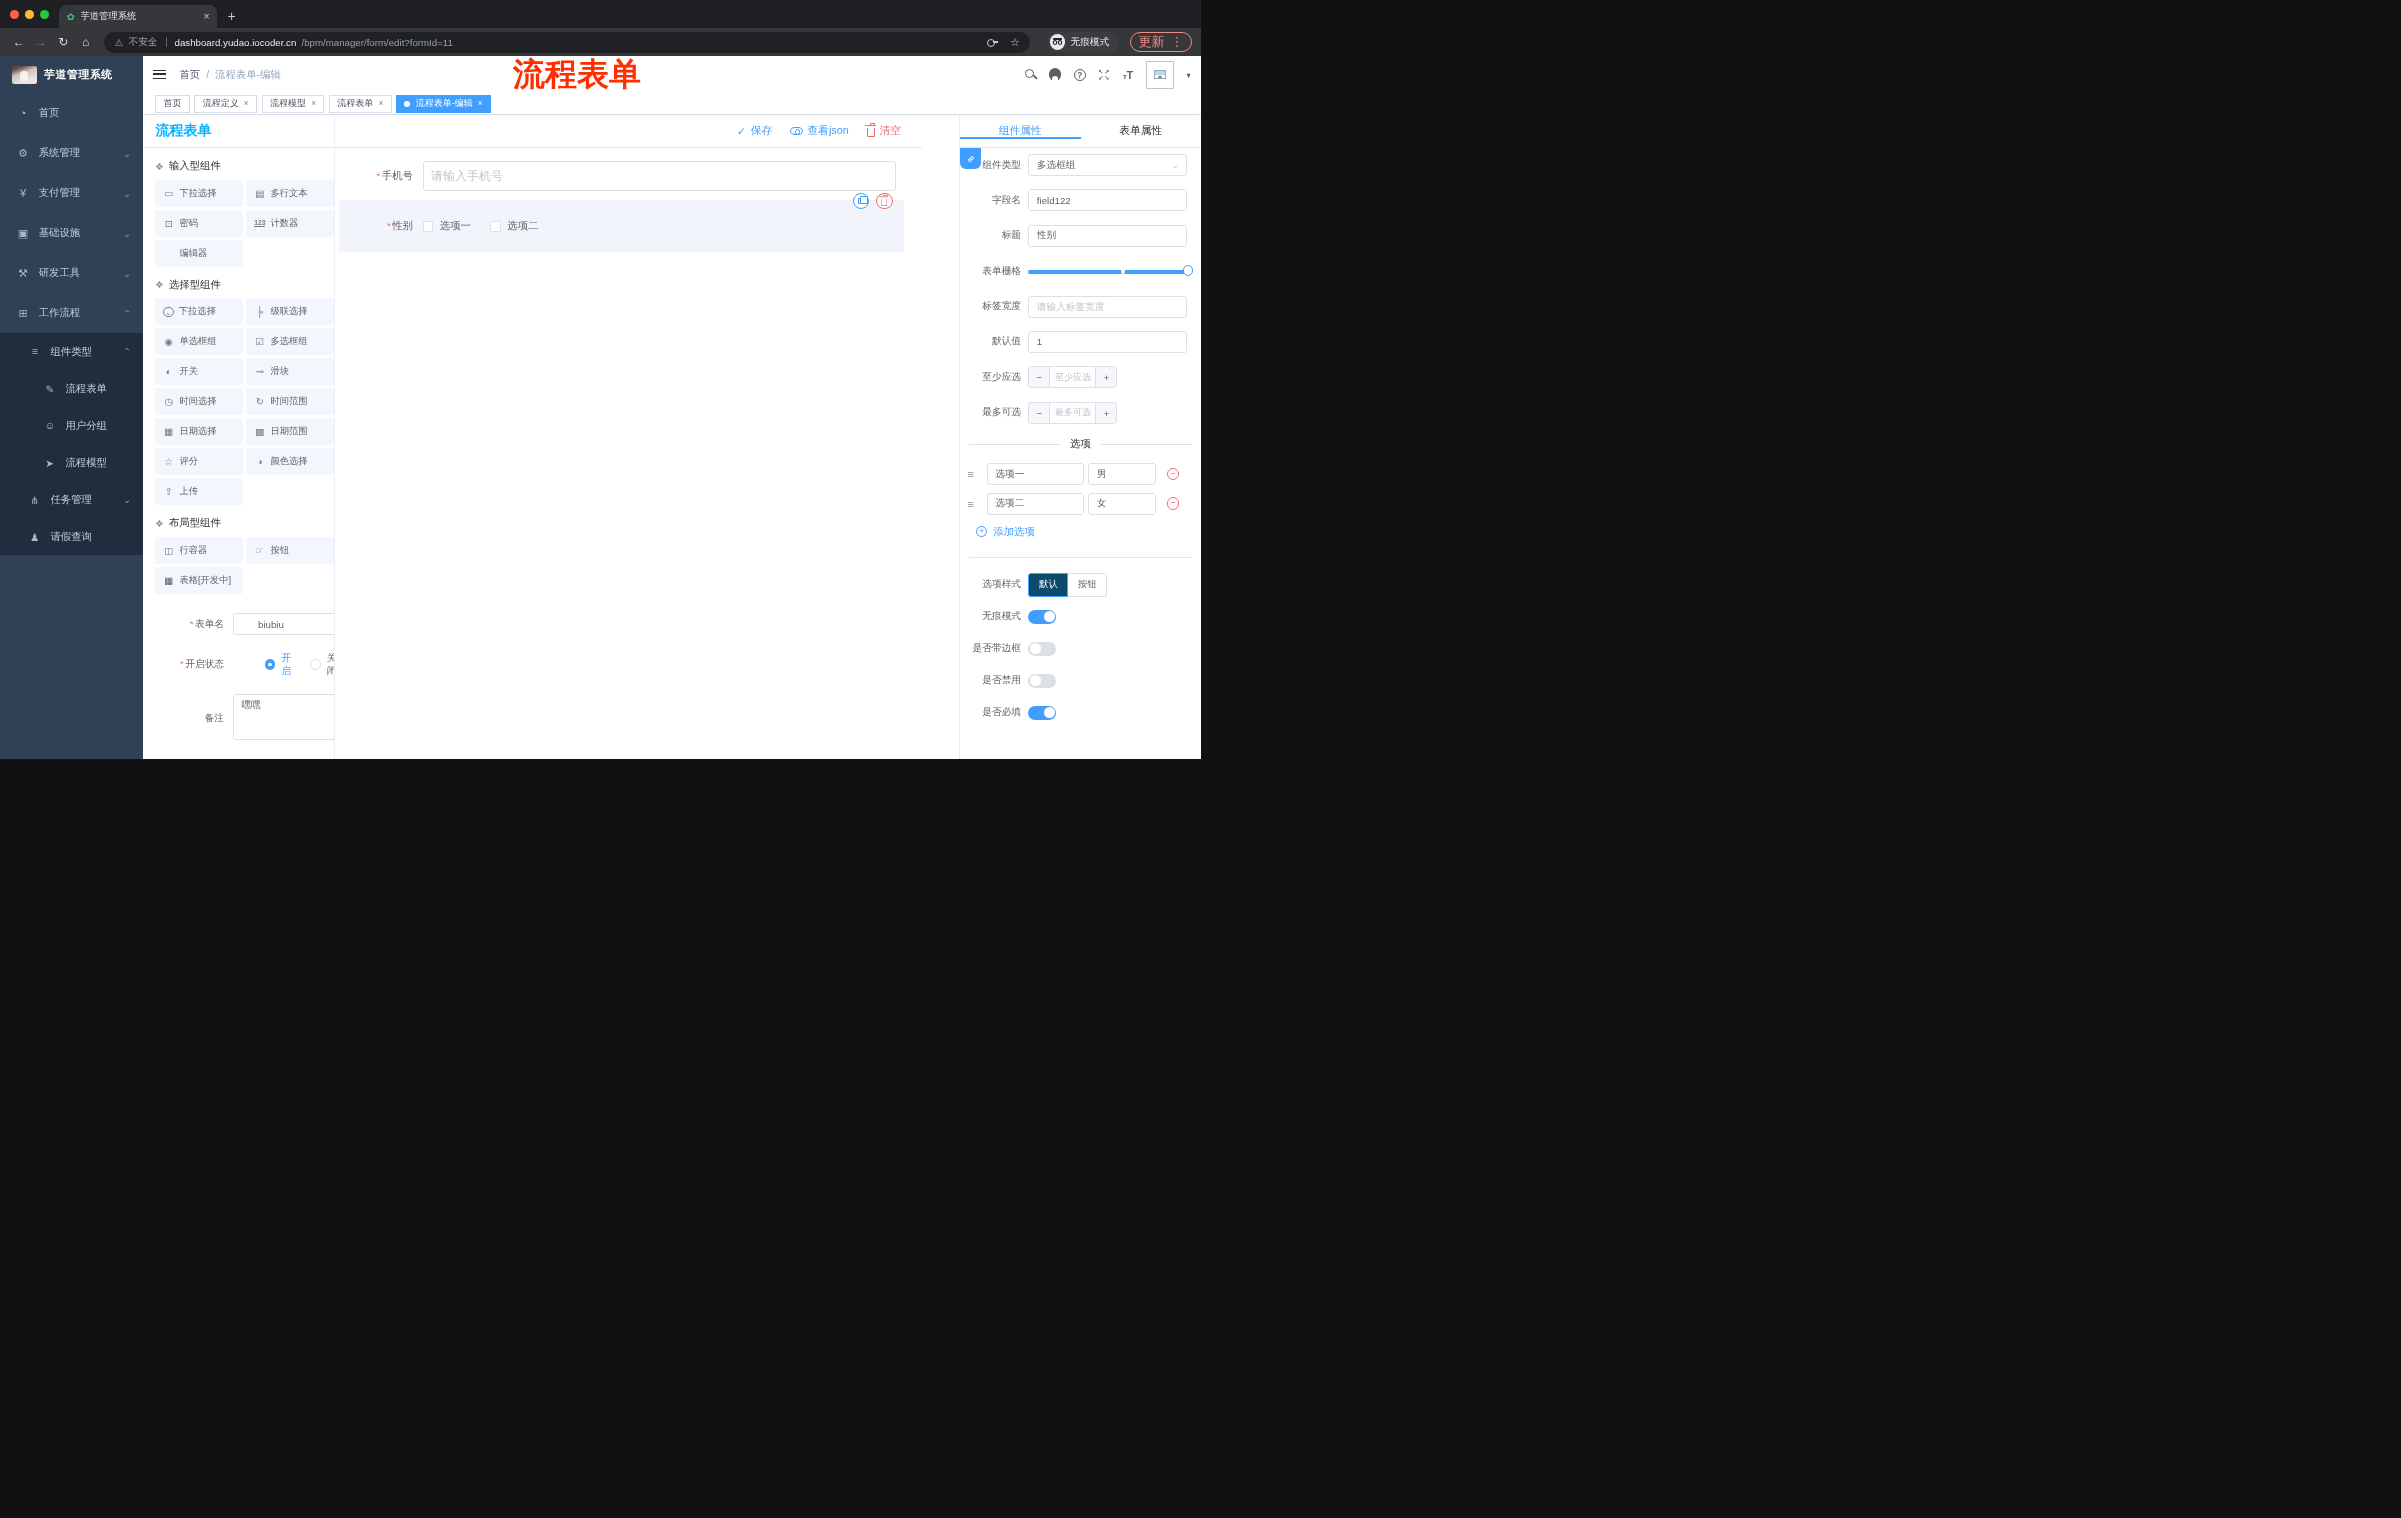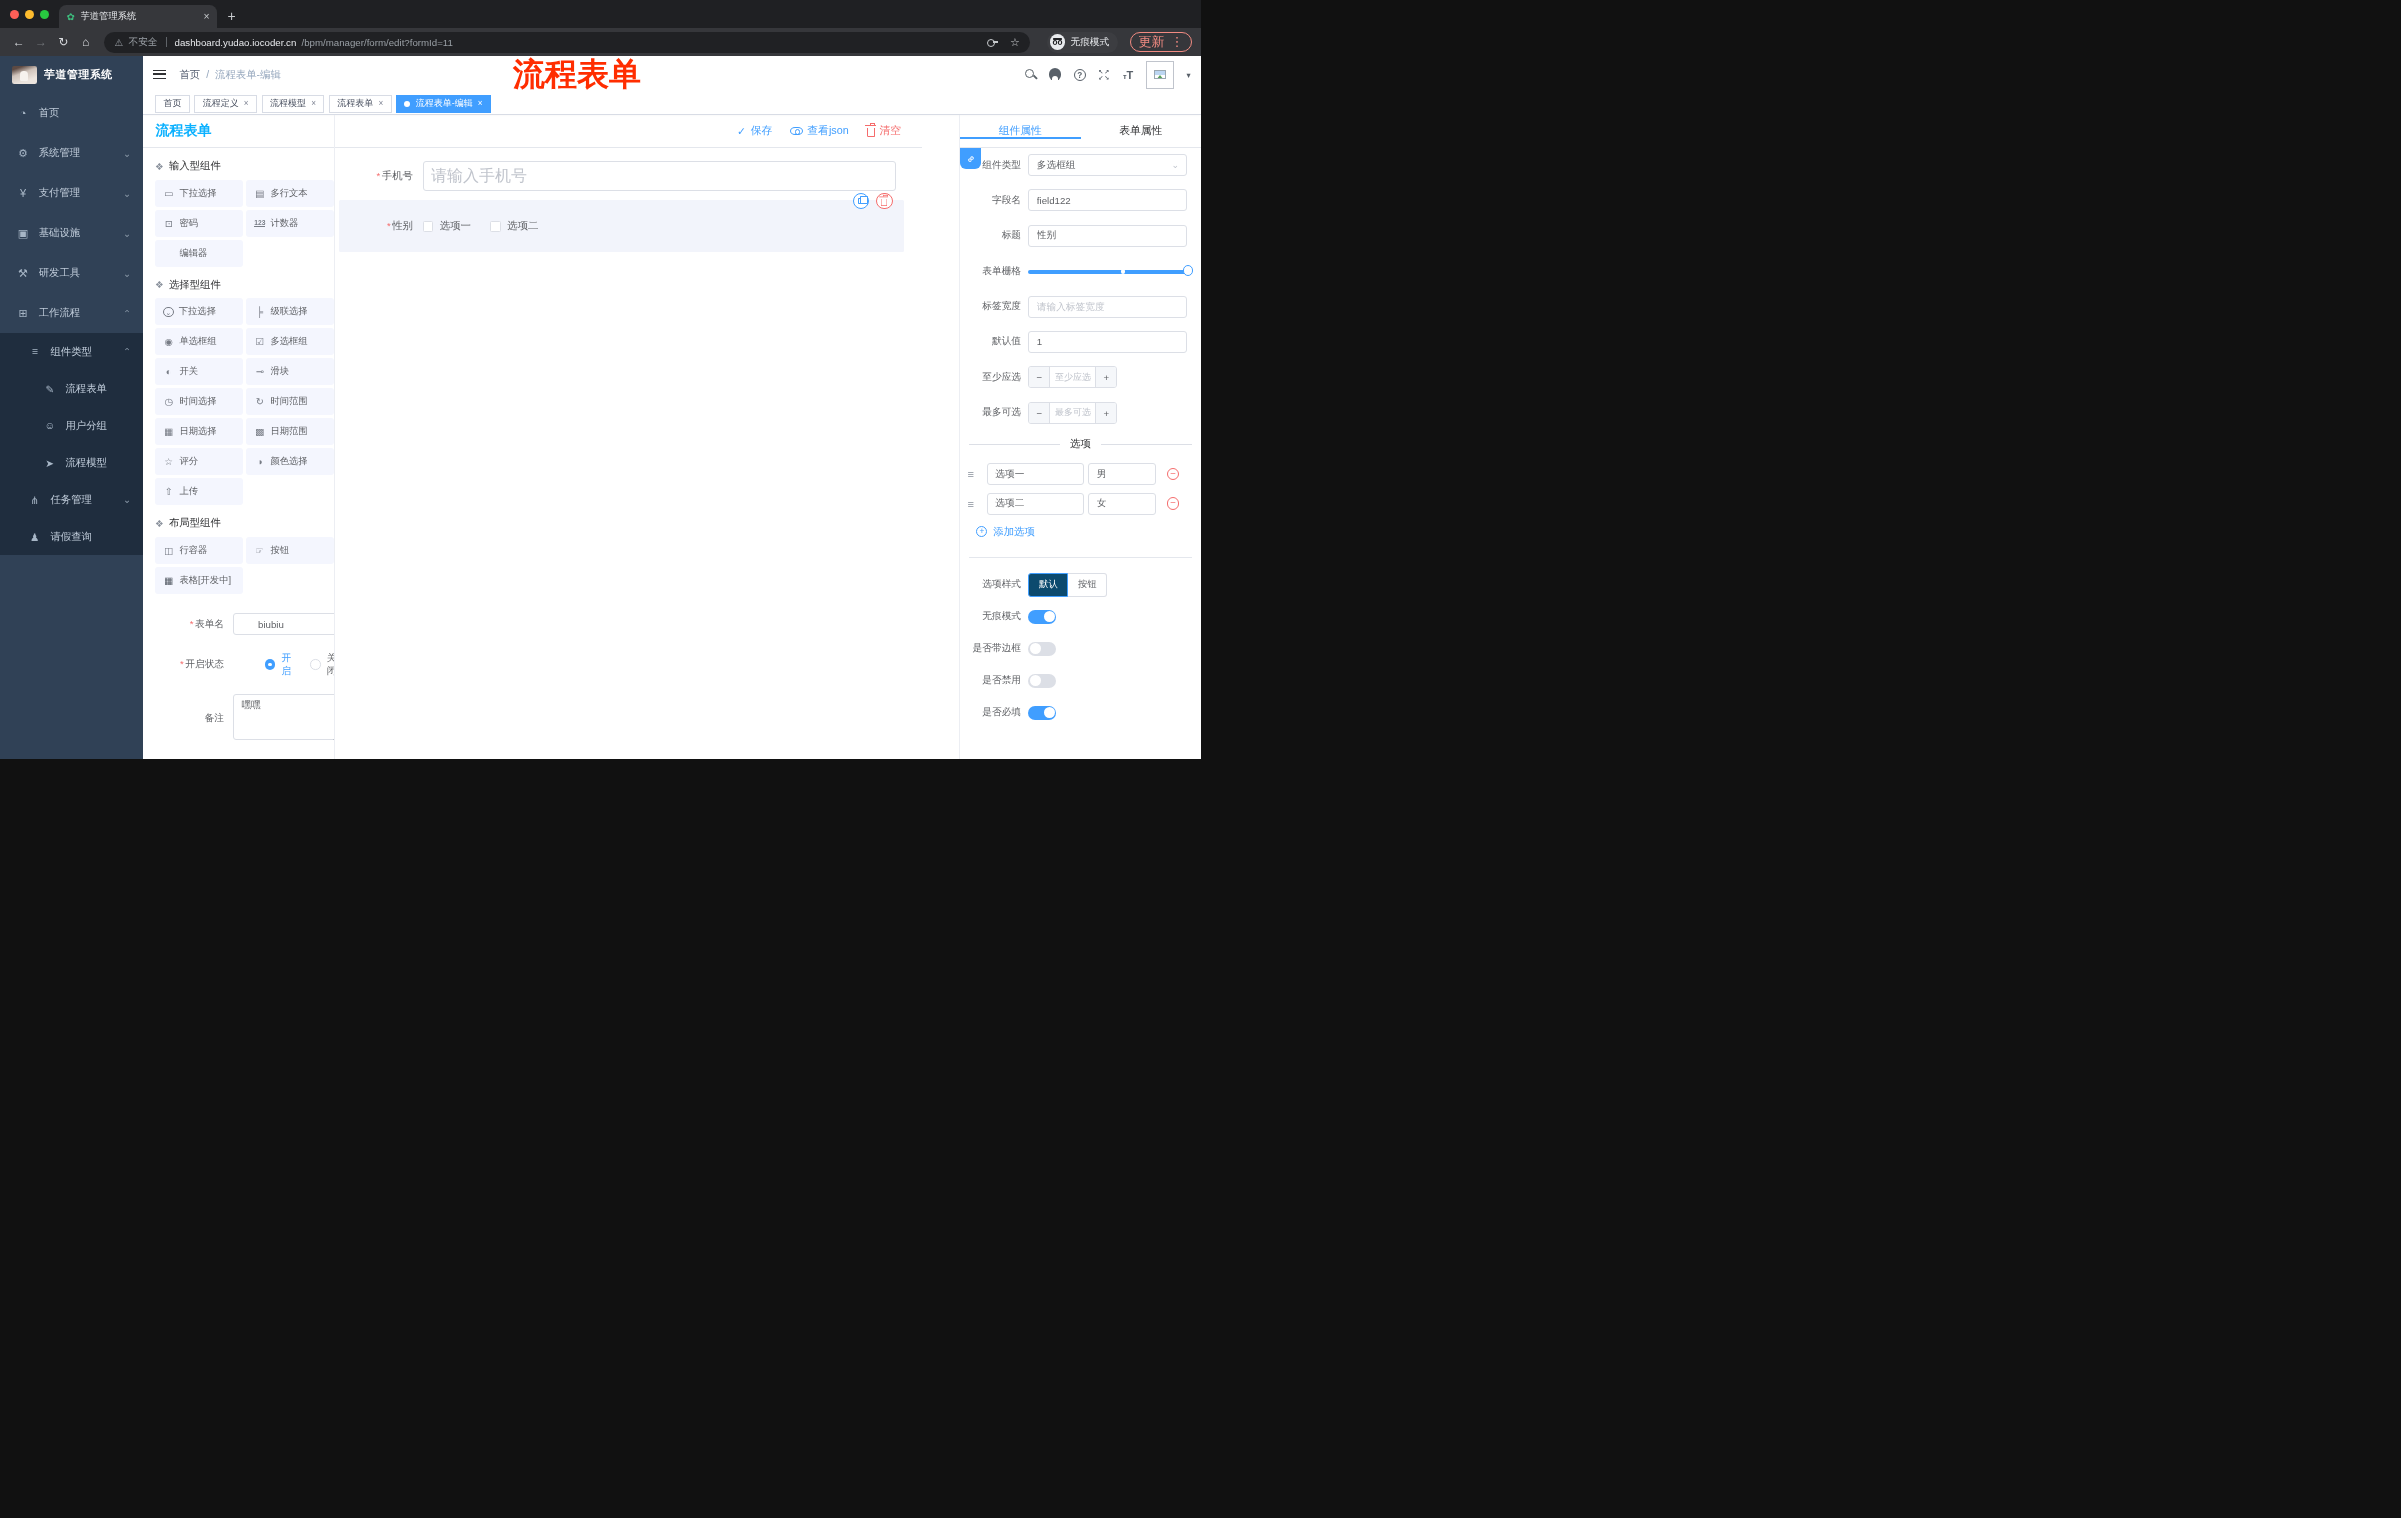--- a/index.html
+++ b/index.html
@@ -130,21 +130,21 @@
   .tool { display:flex; align-items:center; gap:4.5px; color:#409eff; }
   .tool.red { color:#f56c6c; }
   .eye { width:12.6px; height:8.2px; border:1.1px solid #409eff; border-radius:50%/60%; position:relative; }
   .eye::after{content:'';position:absolute;left:3.3px;top:1.1px;width:3.7px;height:3.7px;border:1.1px solid #409eff;border-radius:50%;}
   .trash { width:8.2px; height:9px; border:1.1px solid currentColor; border-top:none; border-radius:0 0 1.5px 1.5px; position:relative; margin-top:3px; }
   .trash::before{content:'';position:absolute;top:-3px;left:-2.6px;width:11px;height:1.1px;background:currentColor;}
   .trash::after{content:'';position:absolute;top:-5.2px;left:1.9px;width:3.7px;height:1.5px;border:1.1px solid currentColor;border-bottom:none;}
   .cv-body { padding:13.4px 0 0 3.7px; }
   .crow { display:flex; align-items:center; }
   .cv-label { width:84px; text-align:right; padding-right:9.7px; font-size:10.4px; color:#606266; flex:none; }
-  .phone-input { width:473px; height:30px; font-size:16px; }
+  .phone-input { width:473px; height:30px; font-size:12px; }
   .sel-block { position:relative; margin-top:9px; width:565px; height:52px; background:#f2f4fb; border-radius:1.5px; display:flex; align-items:center; }
   .actions { position:absolute; right:11px; top:-7.4px; display:flex; gap:7.4px; }
   .act { width:16.3px; height:16.3px; border-radius:50%; background:#fff; display:flex; align-items:center; justify-content:center; }
   .act.copy { border:0.7px solid #409eff; color:#409eff; }
   .act.del { border:0.7px solid #f56c6c; color:#f56c6c; }
   .copy-ic { width:6px; height:6px; border:0.9px solid #409eff; border-radius:0.7px; position:relative; }
   .copy-ic::after{content:'';position:absolute;left:1.5px;top:-3px;width:6px;height:6px;border:0.9px solid #409eff;border-radius:0.7px;background:#fff;}
   .trash-sm { transform:scale(.8); }
   .cbx-row { display:flex; align-items:center; gap:19.3px; font-size:10.4px; color:#606266; }
   .cbx { display:flex; align-items:center; gap:6.7px; }

